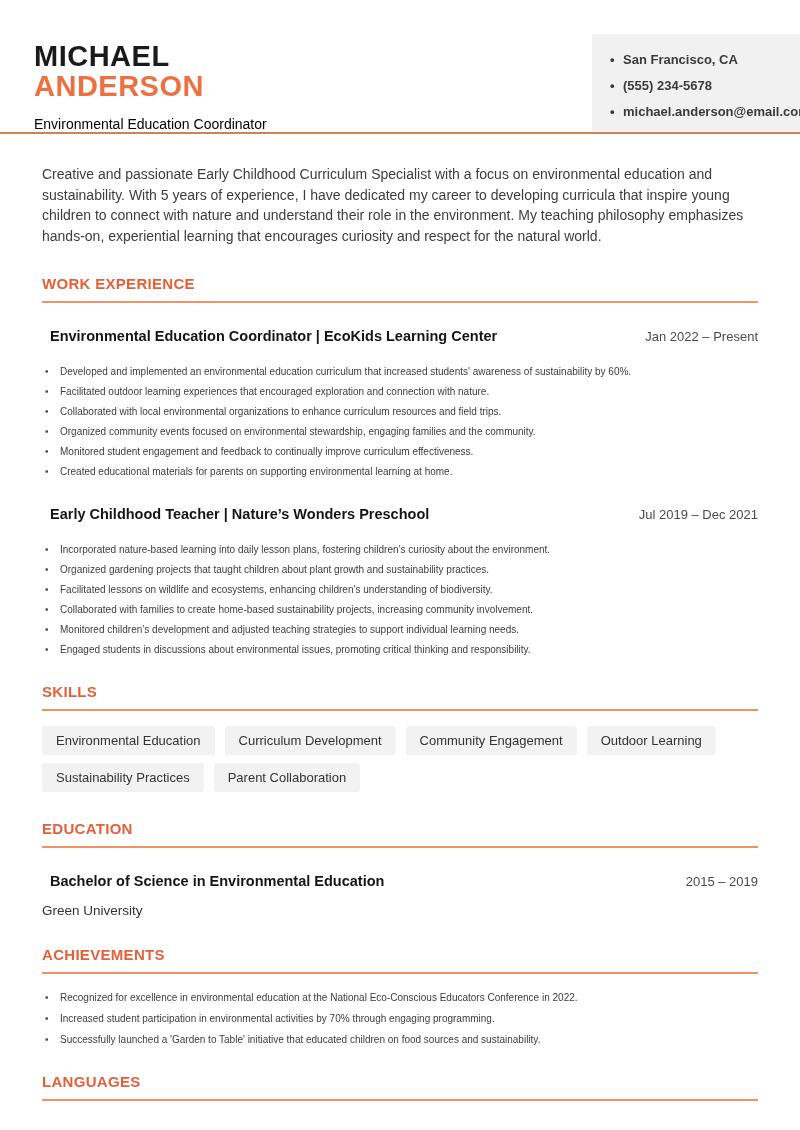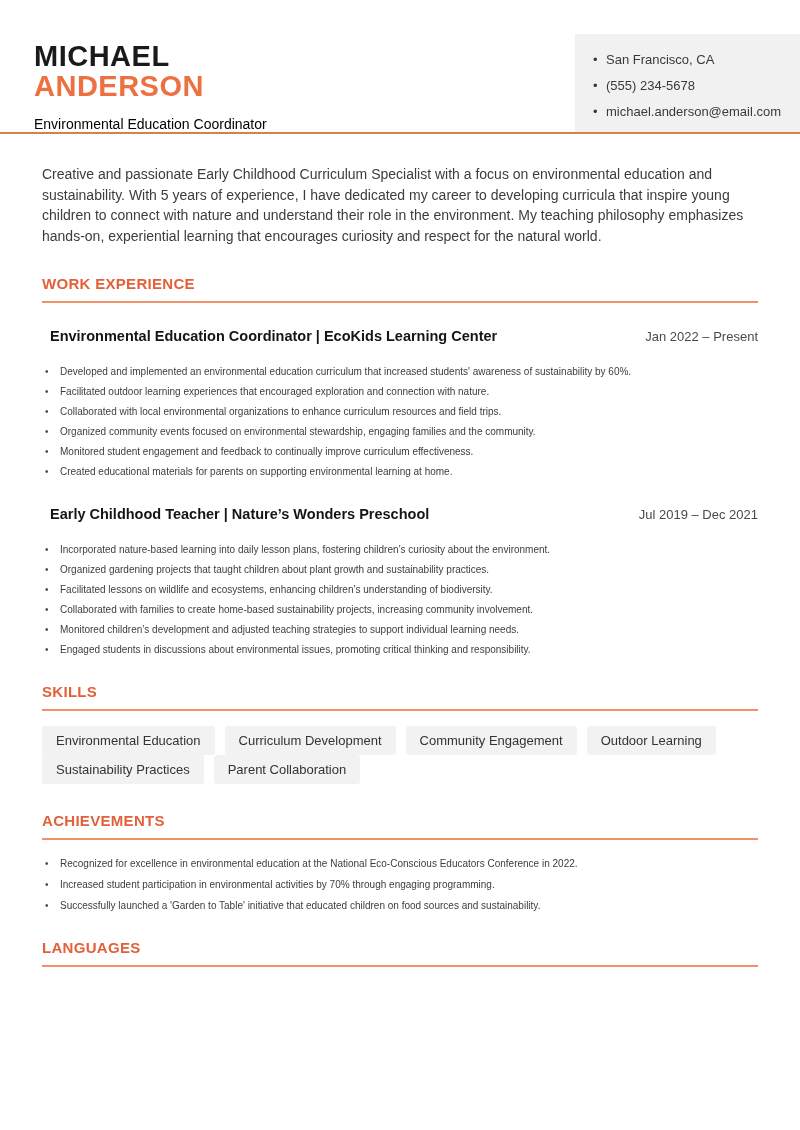--- a/index.html
+++ b/index.html
@@ -23,23 +23,24 @@
   }
   .name-block { margin-top: 6px; flex: 1; }
   .name-first, .name-last {
     font-size: 29px; font-weight: 800; line-height: 1.06;
     letter-spacing: 0.5px; color: #1a1a1a;
   }
   .name-last { color: #ed7041; }
   .job-subtitle { margin-top: 14px; font-size: 14px; color: #000000; }
   .contact-box {
     background: #f1f1f1;
-    width: 225px;
+    width: 208px;
     padding: 13px 18px 13px 18px;
     margin-left: auto;
+    font-weight: bold;
   }
   .contact-list { list-style: none; margin: 0; padding: 0; }
   .contact-item {
     font-size: 13px; color: #3a3a3a;
     margin: 5px 0 11px 0; position: relative; padding-left: 13px;
   }
   .contact-item:last-child { margin-bottom: 0; }
   .contact-item::before { content: "•"; position: absolute; left: 0; color: #3a3a3a; }
 
   
@@ -61,21 +62,21 @@
   .job-title, .edu-degree { font-size: 14.5px; font-weight: 700; color: #151515; margin: 8px; }
   .job-dates, .edu-dates { font-size: 13px; color: #4a4a4a; white-space: nowrap; }
   .bullet-list { list-style: none; padding: 0; margin: 14px 0 0 0; }
   .bullet-item {
     position: relative; padding-left: 18px;
     font-size: 10px; color: #3d3d3d; margin-bottom: 9px;
   }
   .bullet-item::before { content: "•"; position: absolute; left: 3px; top: 0; color: #4d4d4d; }
 
   
-  .chip-row { display: flex; flex-wrap: wrap; gap: 0 10px; margin-top: 15px; }
+  .chip-row { display: flex; flex-wrap: wrap; gap: 8px 10px; margin-top: 15px; }
   .chip {
     background: #f2f2f2; color: #333333;
     font-size: 13px; padding: 7px 14px; border-radius: 3px;
   }
 
   
   .edu-school { font-size: 13.5px; color: #333333; margin-top: 6px; }
 </style>
 </head>
 <body>
@@ -163,20 +164,31 @@
           <span class="chip">Community Engagement</span>
 
           <span class="chip">Outdoor Learning</span>
 
           <span class="chip">Sustainability Practices</span>
 
           <span class="chip">Parent Collaboration</span>
         </div>
     </section>
 
+    <section>
+      <h2 class="section-title">EDUCATION</h2>
+      <hr class="section-rule">
+      <div class="job">
+        <div class="edu-head">
+          <h3 class="edu-degree">Bachelor of Science in Environmental Education</h3>
+          <span class="edu-dates">2015 – 2019</span>
+        </div>
+        <div class="edu-school">Green University</div>
+      </div>
+    </section>
 
     <section>
       <h2 class="section-title">ACHIEVEMENTS</h2>
       <hr class="section-rule">
       <ul class="bullet-list" style="margin-top:18px;">
 
           <li class="bullet-item" style="margin-bottom:10px;">Recognized for excellence in environmental education at the National Eco-Conscious Educators Conference in 2022.</li>
 
           <li class="bullet-item" style="margin-bottom:10px;">Increased student participation in environmental activities by 70% through engaging programming.</li>
 

